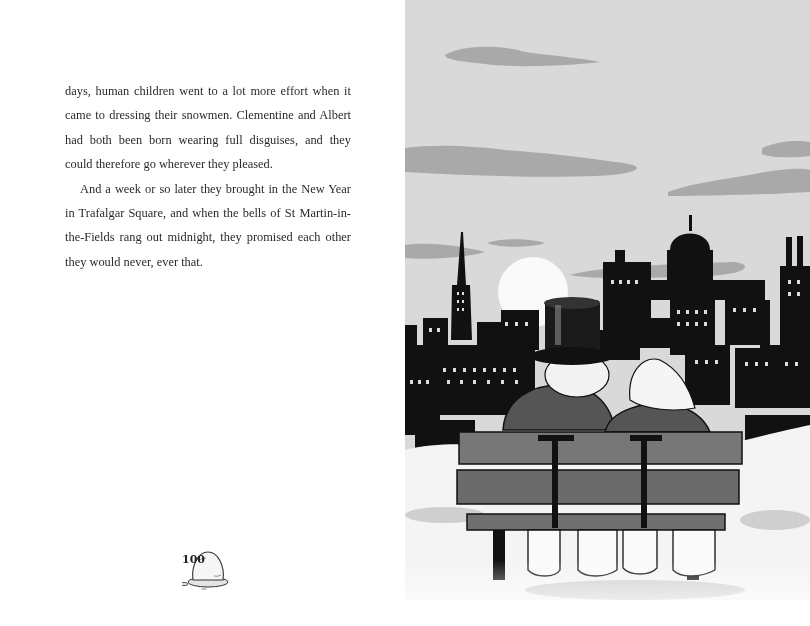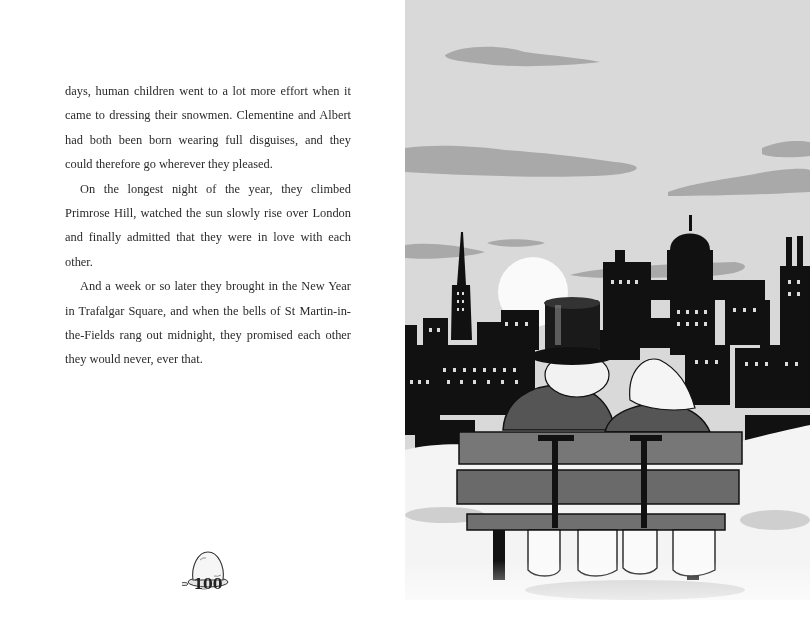--- a/index.html
+++ b/index.html
@@ -2,31 +2,30 @@
 <html><head>
 <meta charset="utf-8">
 <style>
   html, body { margin:0; padding:0; }
   body { width:810px; height:626px; position:relative; overflow:hidden; background:#ffffff; font-family:"Liberation Serif", "DejaVu Serif", serif; }
   .page-left { position:absolute; left:0; top:0; width:477px; height:626px; background:#ffffff;text-decoration:underline; }
   .text-block { position:absolute; left:65px; top:79px; width:286px; font-size:12.4px; line-height:24.4px; color:#2a2a2a; text-align:justify; }
   .text-block p { margin:0; text-indent:15px; }
   .text-block p.first { text-indent:0; }
   .folio { position:absolute; left:182px; top:540px; width:52px; height:50px; }
-  .folio-num { position:absolute; left:0; right:0; top:36px; text-align:center; font-size:14px; font-weight:bold; color:#222; font-family:"DejaVu Serif", serif; }
+  .folio-num { position:absolute; left:0; right:0; top:13px; text-align:left; font-size:11px; font-weight:bold; color:#222; font-family:"DejaVu Serif", serif; }
   .page-right { position:absolute; left:405px; top:0; width:405px; height:626px; overflow:hidden; }
   .illus { position:absolute; left:0; top:0; }
 </style>
 </head>
 <body>
 
 <div class="page-left">
   <div class="text-block">
     <p class="first">days, human children went to a lot more effort when it came to dressing their snowmen. Clementine and Albert had both been born wearing full disguises, and they could therefore go wherever they pleased.</p>
-    <p>On the longest night of the year, they climbed Primrose Hill, watched the sun slowly rise over London and finally admitted that they were in love with each other.</p>
     <p>And a week or so later they brought in the New Year in Trafalgar Square, and when the bells of St Martin-in-the-Fields rang out midnight, they promised each other they would never, ever that.</p>
   </div>
 
   <div class="folio">
     <svg width="52" height="50" viewBox="0 0 52 50">
       <ellipse cx="26" cy="42" rx="20" ry="5" fill="#e4e4e4" stroke="#333" stroke-width="1"></ellipse>
       <path d="M11 40 C 9 26, 16 12, 26 12 C 36 12, 43 26, 41 40 Z" fill="#f6f6f6" stroke="#333" stroke-width="1.1"></path>
       <path d="M18 20 q3 -3 6 -2" fill="none" stroke="#777" stroke-width="0.8"></path>
       <path d="M32 36 q4 1 7 -1" fill="none" stroke="#777" stroke-width="0.8"></path>
       <ellipse cx="2" cy="44" rx="4" ry="1.6" fill="#e4e4e4" stroke="#333" stroke-width="0.8"></ellipse>

